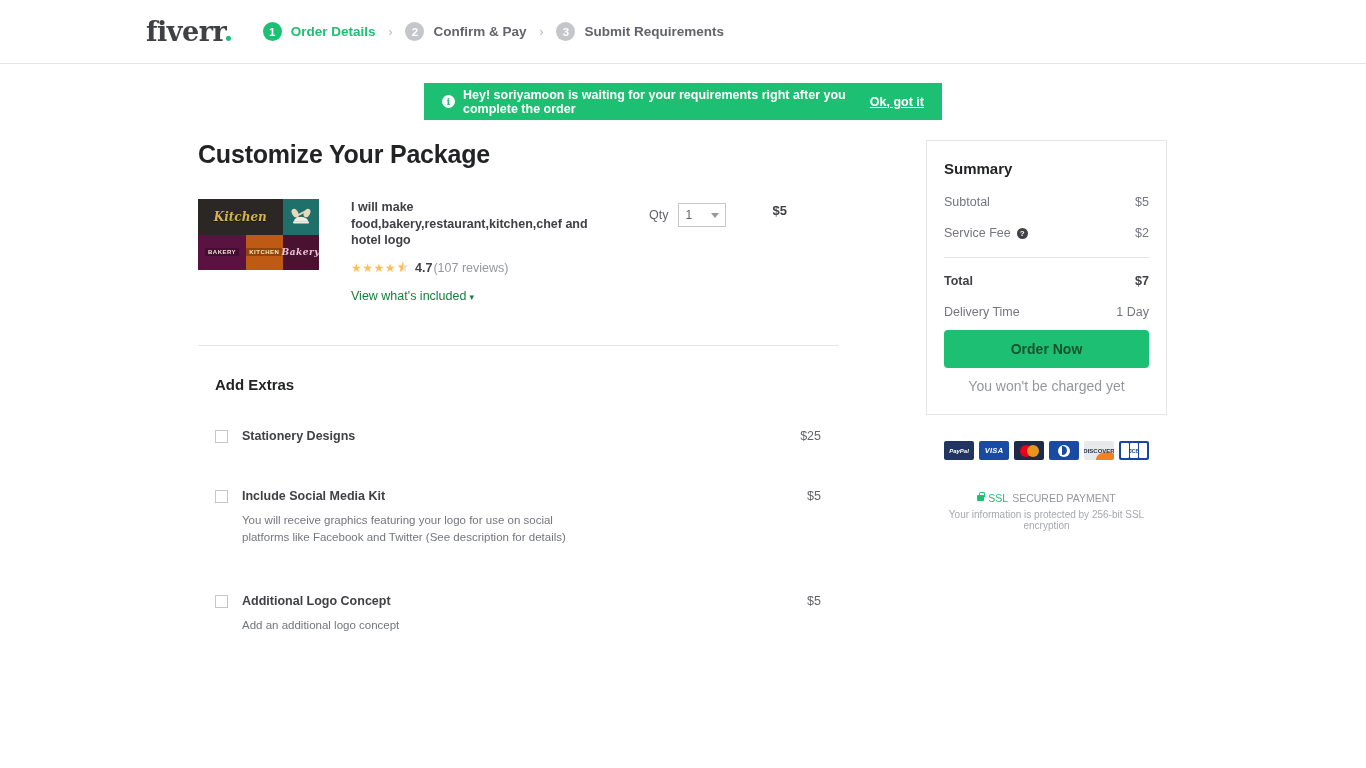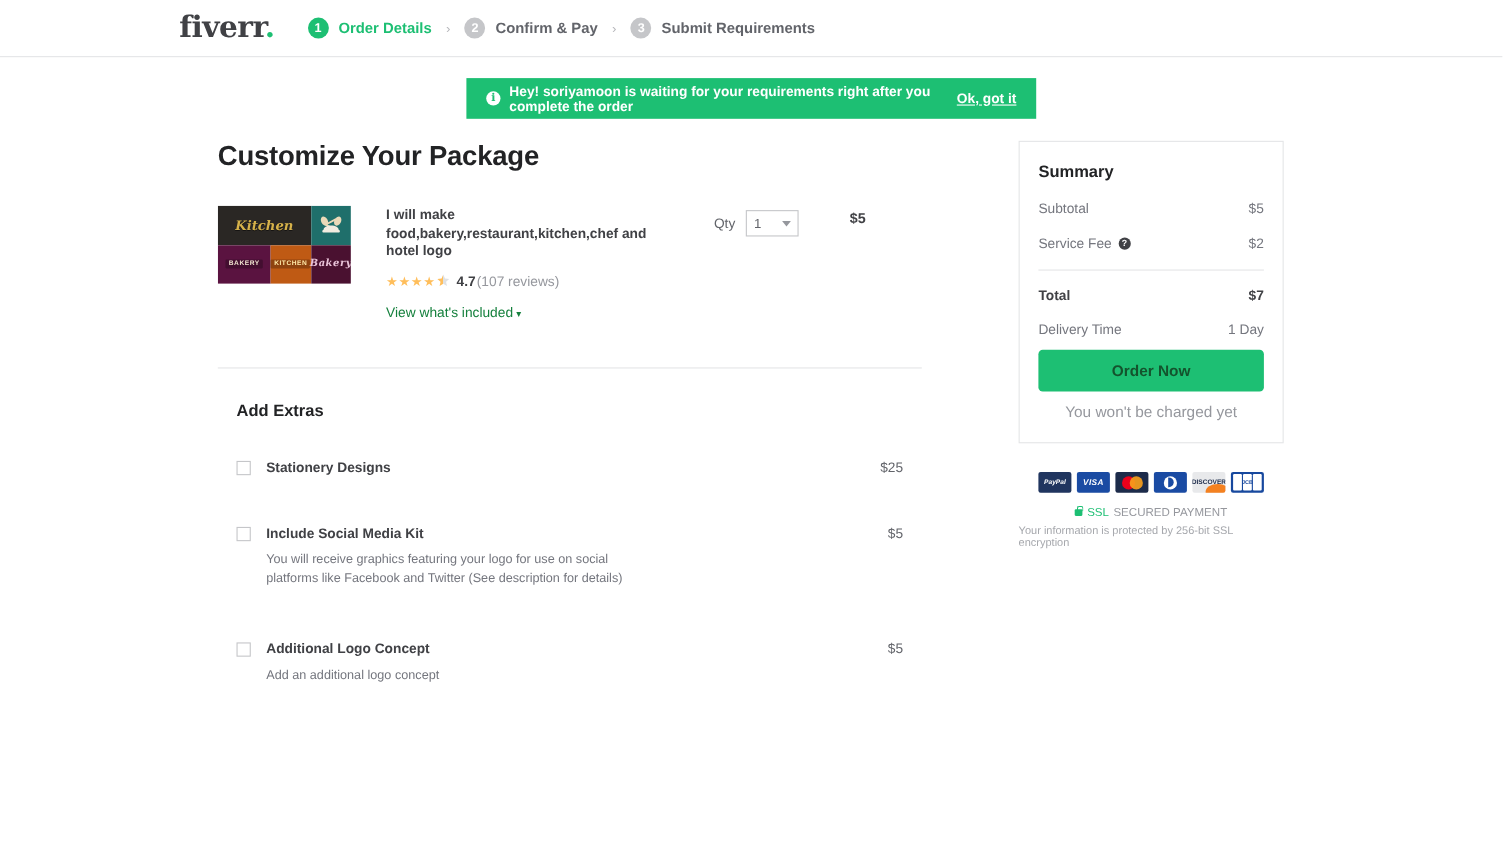--- a/index.html
+++ b/index.html
@@ -7,25 +7,24 @@
   body {
     width:1366px; height:768px;
     background:#ffffff;
     font-family:"Liberation Sans", sans-serif;
     color:#404145;
     overflow:hidden;
   }
 
   
   .topbar {
-    height:52px; width:100%;
+    height:64px; width:100%;
     border-bottom:1px solid #e4e5e7;
     display:flex; align-items:center;
     background:#fff;
-    padding-left:17px;
   }
   .logo {
     margin-left:146px;
     font-family:"DejaVu Serif", serif;
     font-size:27px; font-weight:700;
     color:#404145; letter-spacing:-0.5px;
   }
   .logo .dot { color:#1dbf73; }
   .steps { display:flex; align-items:center; margin-left:30px; }
   .step { display:flex; align-items:center; }
@@ -250,21 +249,21 @@
   .pay-jcb { background:#17489e; padding:2px; gap:1px; }
   .jcb-bars { display:flex; gap:1px; height:100%; width:100%; }
   .jcb-bars i { flex:1; background:#fff; border-radius:1px; }
   .jcb-label {
     position:absolute; left:0; right:0; top:50%;
     transform:translateY(-50%);
     text-align:center; font-size:5px; font-weight:700;
     color:#17489e; z-index:3;
   }
 
-  .ssl { margin-top:12px; }
+  .ssl { text-align:center; margin-top:32px; }
   .ssl-line1 {
     font-size:10.5px; color:#95979d;
     display:flex; align-items:center; justify-content:center; gap:4px;
   }
   .lock {
     width:7px; height:6px; background:#1dbf73;
     border-radius:1px; position:relative; display:inline-block;
   }
   .lock::before {
     content:""; position:absolute; left:1.5px; top:-3.5px;

